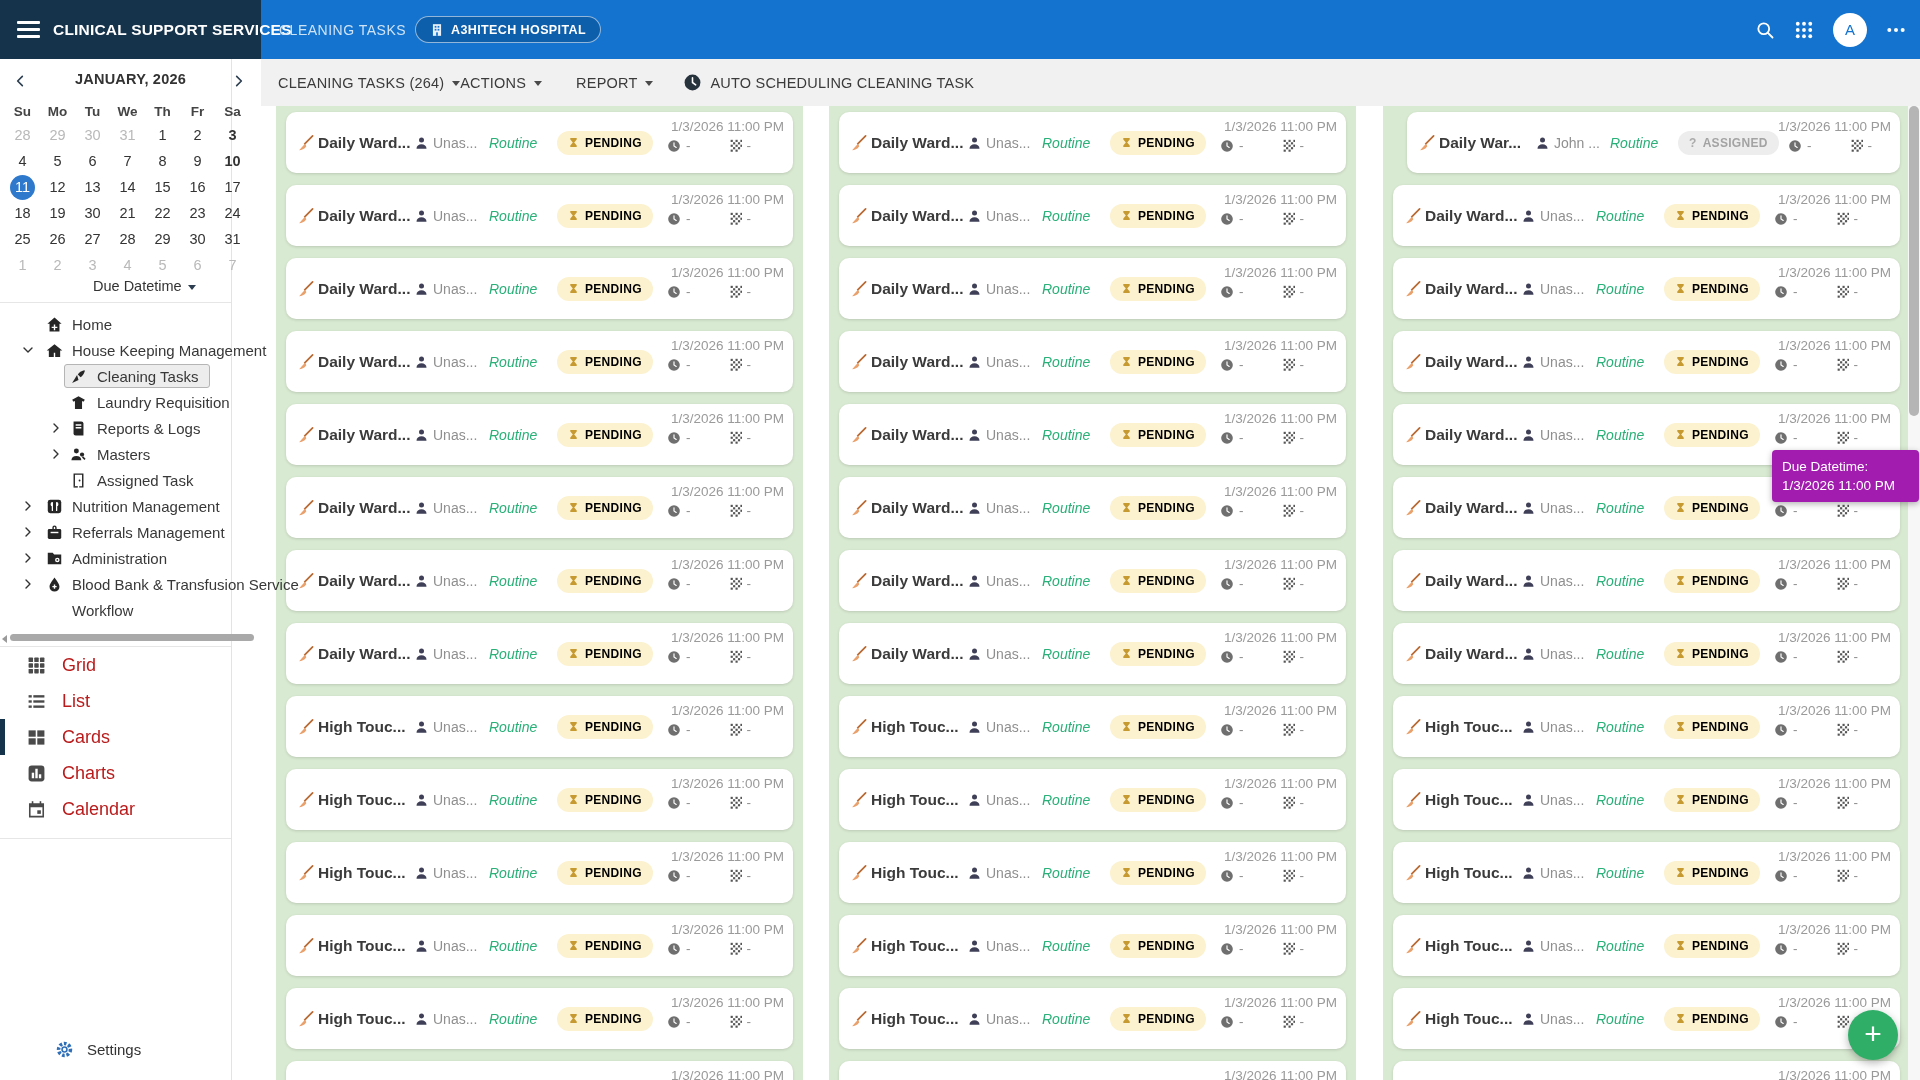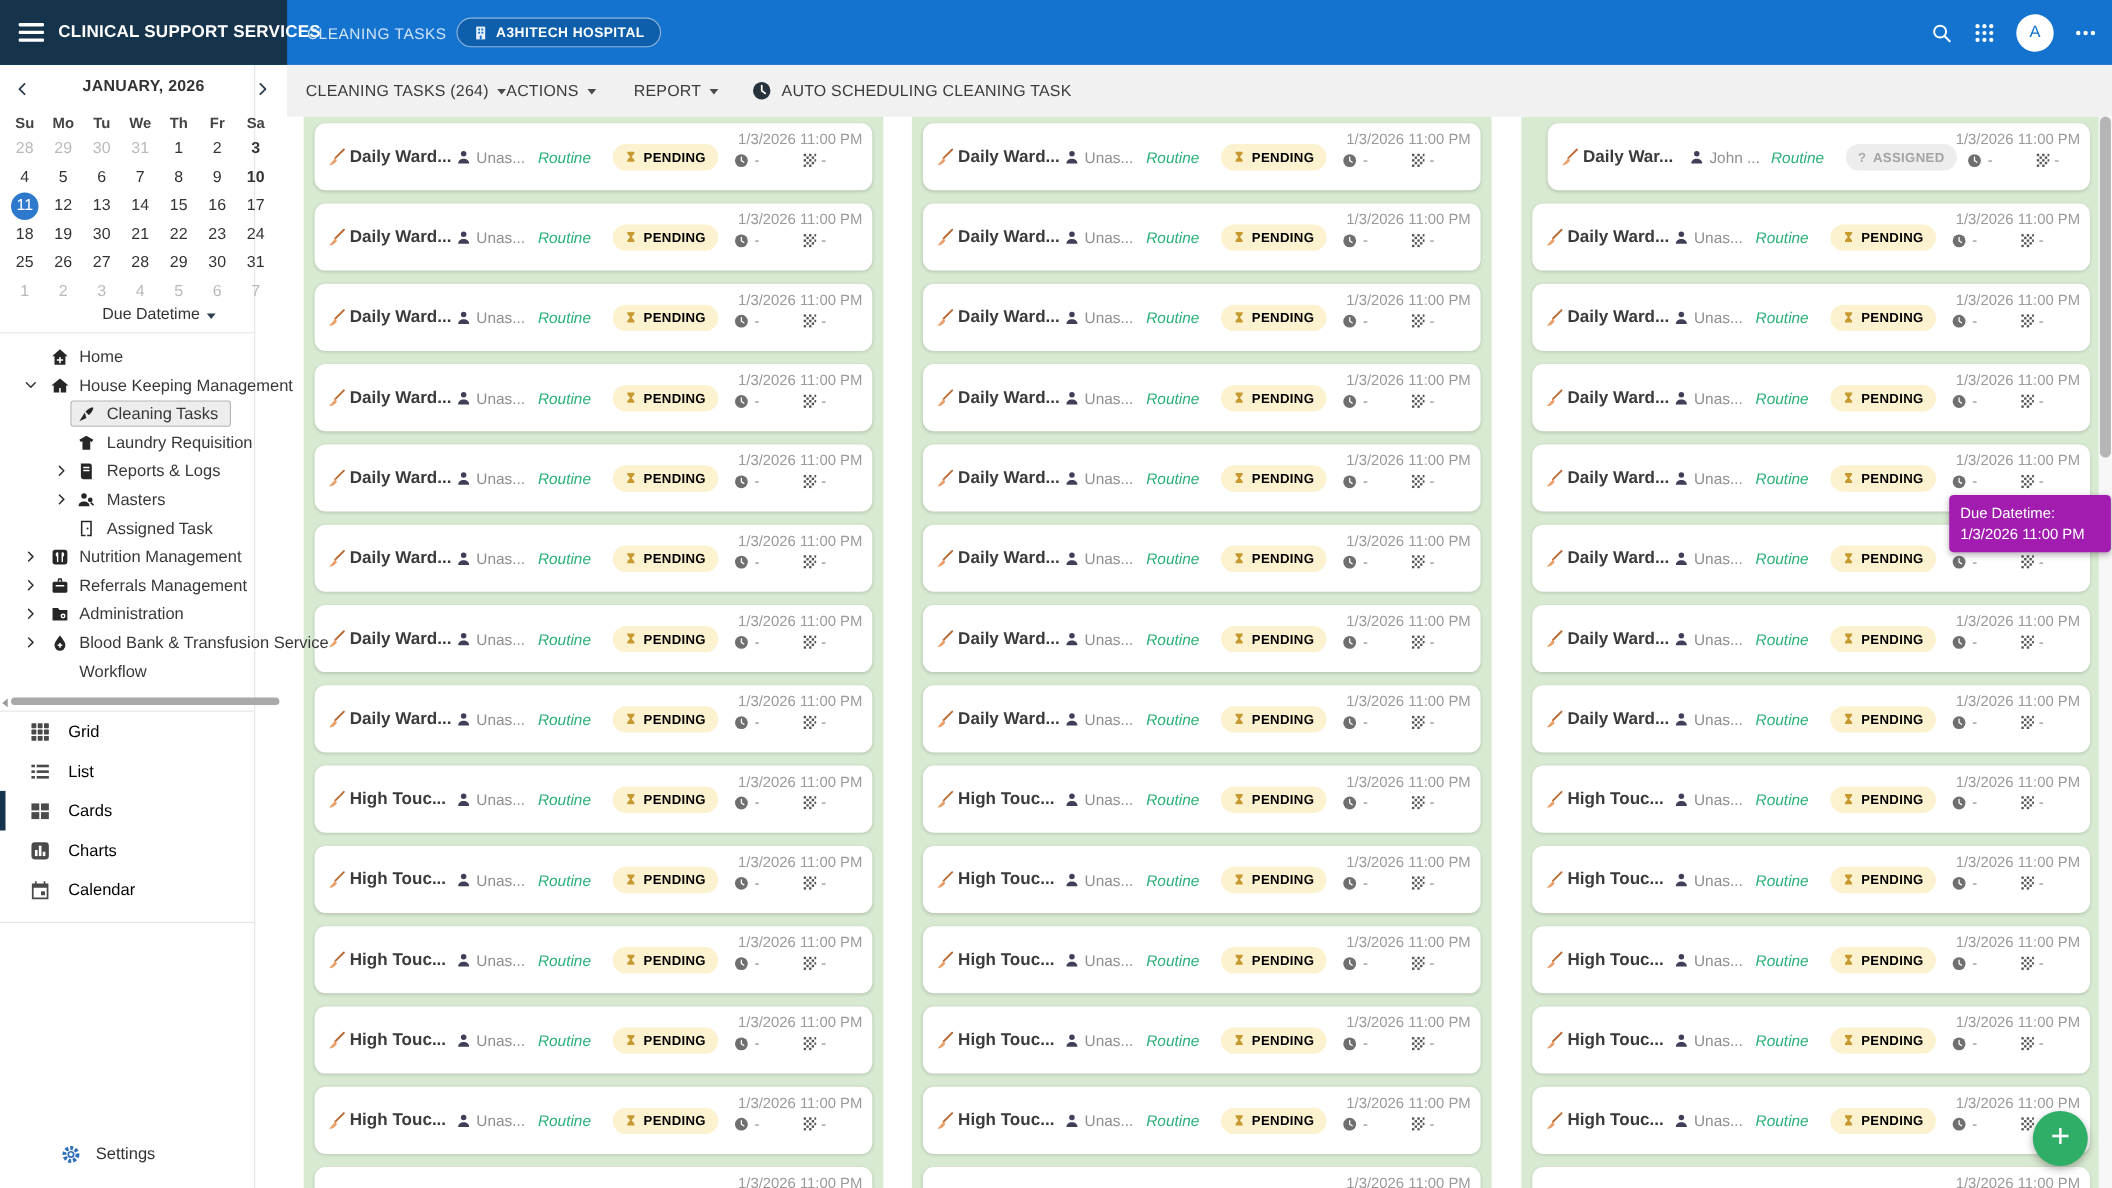--- a/index.html
+++ b/index.html
@@ -51,21 +51,21 @@
   .nlabel { position:absolute; font-size:15px; color:#383838; white-space:nowrap; }
   .lvl0 .chev{left:22px} .lvl0 .nicon{left:46px} .lvl0 .nlabel{left:72px}
   .lvl1 .chev{left:50px} .lvl1 .nicon{left:70px} .lvl1 .nlabel{left:97px}
   .hscroll { position:absolute; top:574px; left:0; width:261px; height:10px; }
   .h-arrow { position:absolute; left:2px; top:2px; width:0; height:0; border-top:4px solid transparent; border-bottom:4px solid transparent; border-right:5px solid #9a9a9a; }
   .h-thumb { position:absolute; left:10px; right:7px; top:1px; height:7px; background:#a9a9a9; border-radius:4px; cursor:pointer; }
   .views { position:absolute; top:588px; left:0; width:261px; }
   .view-item { position:relative; height:36px; display:flex; align-items:center; cursor:pointer; }
   .view-item.active::before { content:""; position:absolute; left:0; top:0; width:5px; height:36px; background:#16334c; }
   .vicon { position:absolute; left:27px; width:19px; height:19px; color:#4a4a4a; }
-  .vlabel { position:absolute; left:62px; font-size:15px; color:#000000; }
+  .vlabel { position:absolute; left:62px; font-size:18px; color:#b91c1c; }
   .settings { position:absolute; left:0; right:0; bottom:11px; height:40px; display:flex; align-items:center; padding-left:20px; gap:13px; cursor:pointer;margin-left:35px; }
   .gear { width:19px; height:19px; color:#2f6fb8; }
   .settings-label { font-size:15px; color:#333; }
 
   
   .band { position:absolute; top:106px; bottom:0; width:527px; background:#d9ead2; }
   .card { position:absolute; width:507px; height:61px; background:#fff; border-radius:10px; box-shadow:0 1px 3px rgba(0,0,0,0.14); cursor:pointer; }
   .c-broom { position:absolute; left:10px; top:50%; transform:translateY(-50%); width:19px; height:19px; }
   .c-title { position:absolute; left:32px; top:50%; transform:translateY(-50%); font-size:15.5px; font-weight:bold; color:#3b3b3b; white-space:nowrap; }
   .c-person { position:absolute; left:128px; top:50%; transform:translateY(-50%); width:15px; height:15px; color:#3f3f58; }

